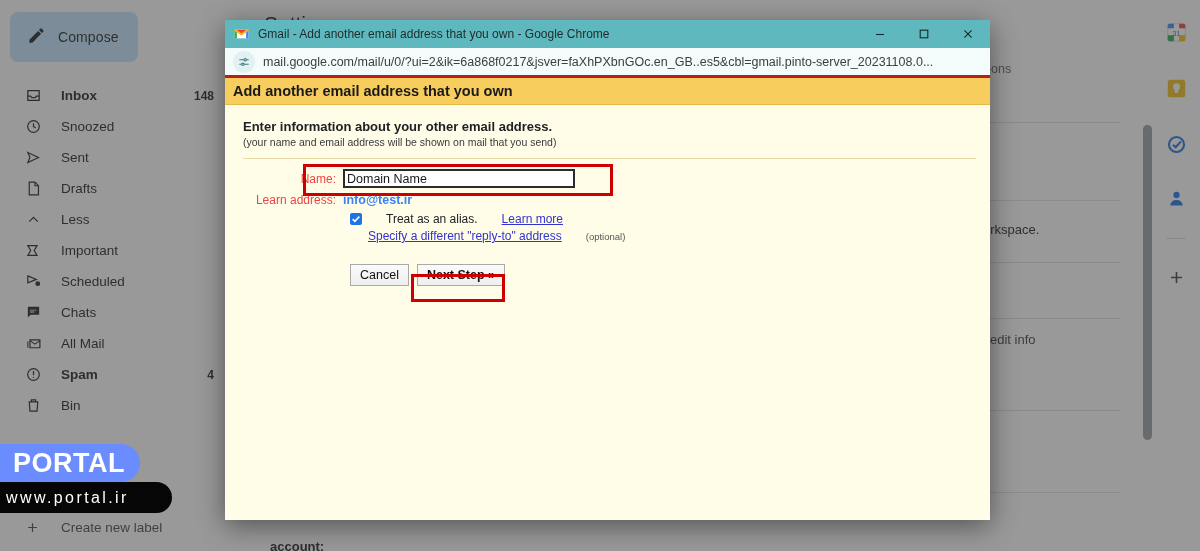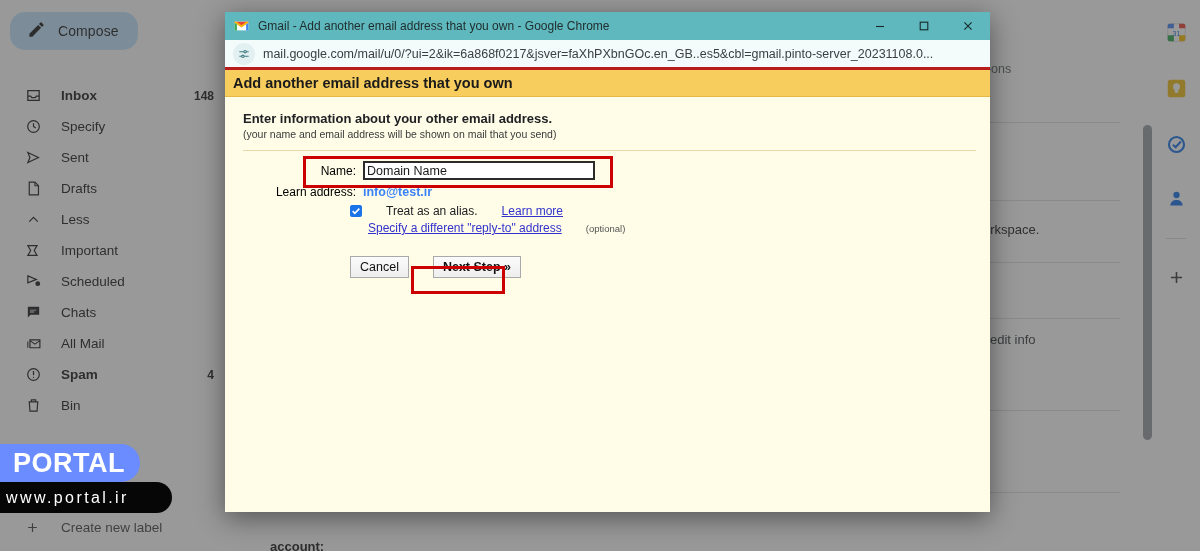--- a/index.html
+++ b/index.html
@@ -21,22 +21,22 @@
     z-index: 40;
   }
 
   
   .sidebar {
     position: absolute; left: 0; top: 0; width: 228px; height: 551px;
     background: #ffffff;
   }
   .compose-btn {
     position: absolute; left: 10px; top: 12px;
-    width: 128px; height: 38px;
-    border-radius: 15px;
+    width: 128px; height: 50px;
+    border-radius: 8px;
     background: #c2e7ff;
     display: flex; align-items: center; gap: 12px;
     padding-left: 17px;
   }
   .compose-label { font-size: 14px; color: #1f1f1f; letter-spacing: .1px; }
   .nav-list { position: absolute; left: 0; top: 80px; width: 228px; }
   .nav-item {
     display: flex; align-items: center;
     height: 31px; padding-left: 25px; padding-right: 14px;
     border-top-right-radius: 16px; border-bottom-right-radius: 16px;
@@ -86,21 +86,21 @@
     position: absolute; left: 12px; width: 24px; height: 24px;
     display: flex; align-items: center; justify-content: center;
   }
   .rail-sep {
     position: absolute; left: 14px; top: 238px; width: 20px; height: 1px;
     background: #dadce0;
   }
 
   
   #chrome-window {
-    position: absolute; left: 225px; top: 12px;
+    position: absolute; left: 225px; top: 20px;
     width: 765px; height: 500px;
     z-index: 60;
     box-shadow: 0 6px 26px rgba(0,0,0,0.45);
     background: #fdfdfd;
   }
   .titlebar {
     position: relative; height: 28px; background: #5fb8bd;
     display: flex; align-items: center;
   }
   .tb-favicon { margin-left: 9px; width: 15px; height: 15px; display:flex; align-items:center; justify-content:center;}
@@ -143,42 +143,42 @@
   .section-intro { padding: 14px 0 0 18px; }
   .intro-title { font-size: 13px; font-weight: bold; color: #202124; }
   .intro-sub { font-size: 10.5px; color: #3a3a3a; margin-top: 2px; }
   .hr-line {
     margin: 10px 14px 0 18px; height: 1px; background: #e8d9a6;
   }
 
   .form-area { position: relative; padding-top: 10px; }
   .form-row { display: flex; align-items: center; margin-bottom: 5px; }
   .form-label {
-    width: 138px; text-align: right; padding-right: 7px;
-    font-size: 12px; color: #000000;
+    width: 118px; text-align: right; padding-right: 7px;
+    font-size: 12px; color: #ef4444;
   }
   .name-input {
     width: 232px; height: 19px;
     border: 2px solid #2b2b2b;
     background: #ffffff;
     font-family: "Liberation Sans", sans-serif;
     font-size: 12.5px; color: #1a1a1a;
     padding: 0 2px;
     outline: none;
   }
   .email-value { font-size: 12.5px; font-weight: bold; color: #3b82f6; }
   .indent-row { padding-left: 125px; display:flex; align-items:center; gap:24px; margin-top:3px;}
   .chk {
     width: 12px; height: 12px; background: #1a73e8;
     border-radius: 2px; display:flex; align-items:center; justify-content:center;
   }
   .alias-text { font-size: 12px; color: #202124; }
   .link-a { font-size: 12px; color: #3333cc; text-decoration: underline; }
   .optional { font-size: 9.5px; color: #555; }
-  .btn-row { padding-left: 125px; margin-top: 21px; display: flex; align-items:center; gap: 24px; }
+  .btn-row { padding-left: 125px; margin-top: 21px; display: flex; align-items:center; gap: 8px; }
   .gbtn {
     font-family: "Liberation Sans", sans-serif;
     font-size: 12.5px; color: #111;
     background: linear-gradient(#fbfbfb,#eeeeee);
     border: 1px solid #a9a9a9;
     padding: 3px 9px;
   }
   .gbtn.primary { font-weight: bold; }
 
   
@@ -238,21 +238,21 @@
         <span class="nav-label">Inbox</span>
         <span class="nav-count">148</span>
       </div>
       <div class="nav-item">
         <span class="nav-icon">
             <svg width="17" height="17" viewBox="0 0 24 24">
               <circle cx="12" cy="12" r="8.2" fill="none" stroke="#202124" stroke-width="1.7"></circle>
               <path stroke="#202124" stroke-width="1.7" fill="none" d="M12 7.5V12l3.2 2"></path>
             </svg>
           </span>
-        <span class="nav-label">Specify</span>
+        <span class="nav-label">Snoozed</span>
       </div>
       <div class="nav-item">
         <span class="nav-icon">
             <svg width="17" height="17" viewBox="0 0 24 24">
               <path fill="none" stroke="#202124" stroke-width="1.7" d="M4 5l15 7-15 7 3-7z"></path>
             </svg>
           </span>
         <span class="nav-label">Sent</span>
       </div>
       <div class="nav-item">

